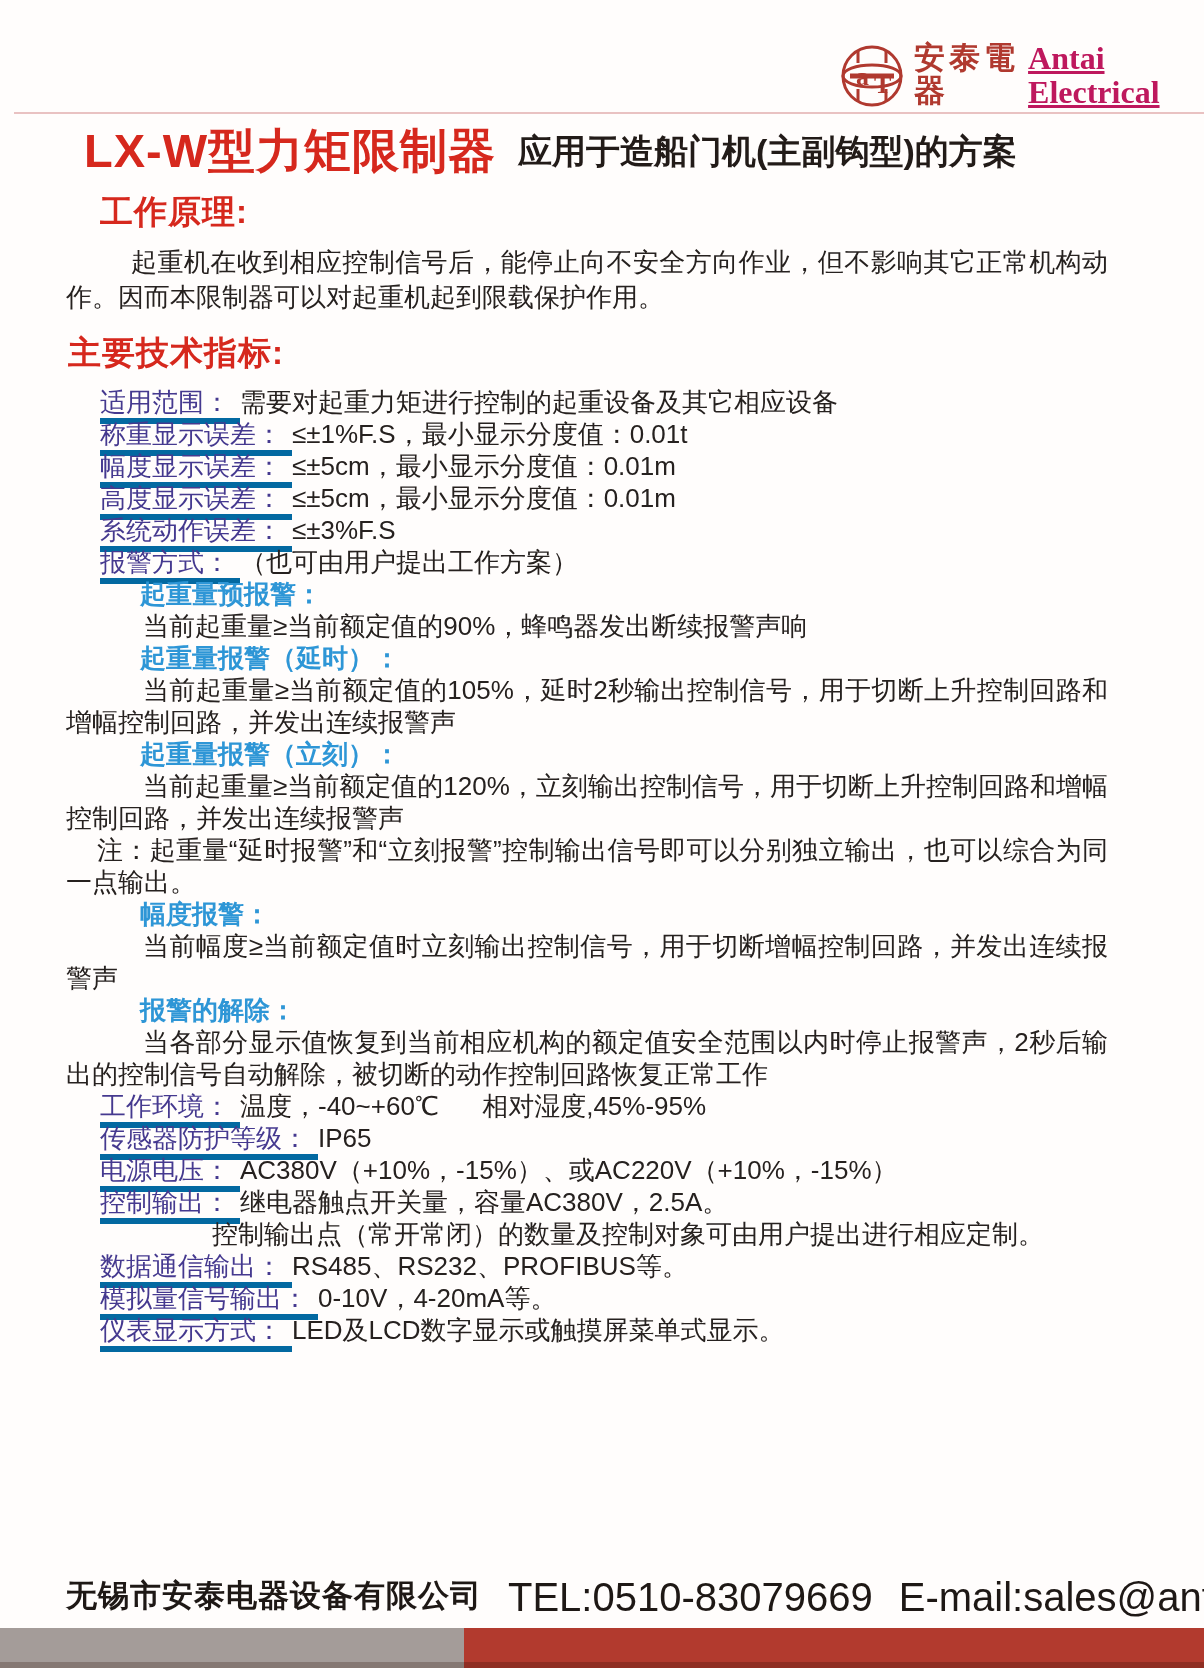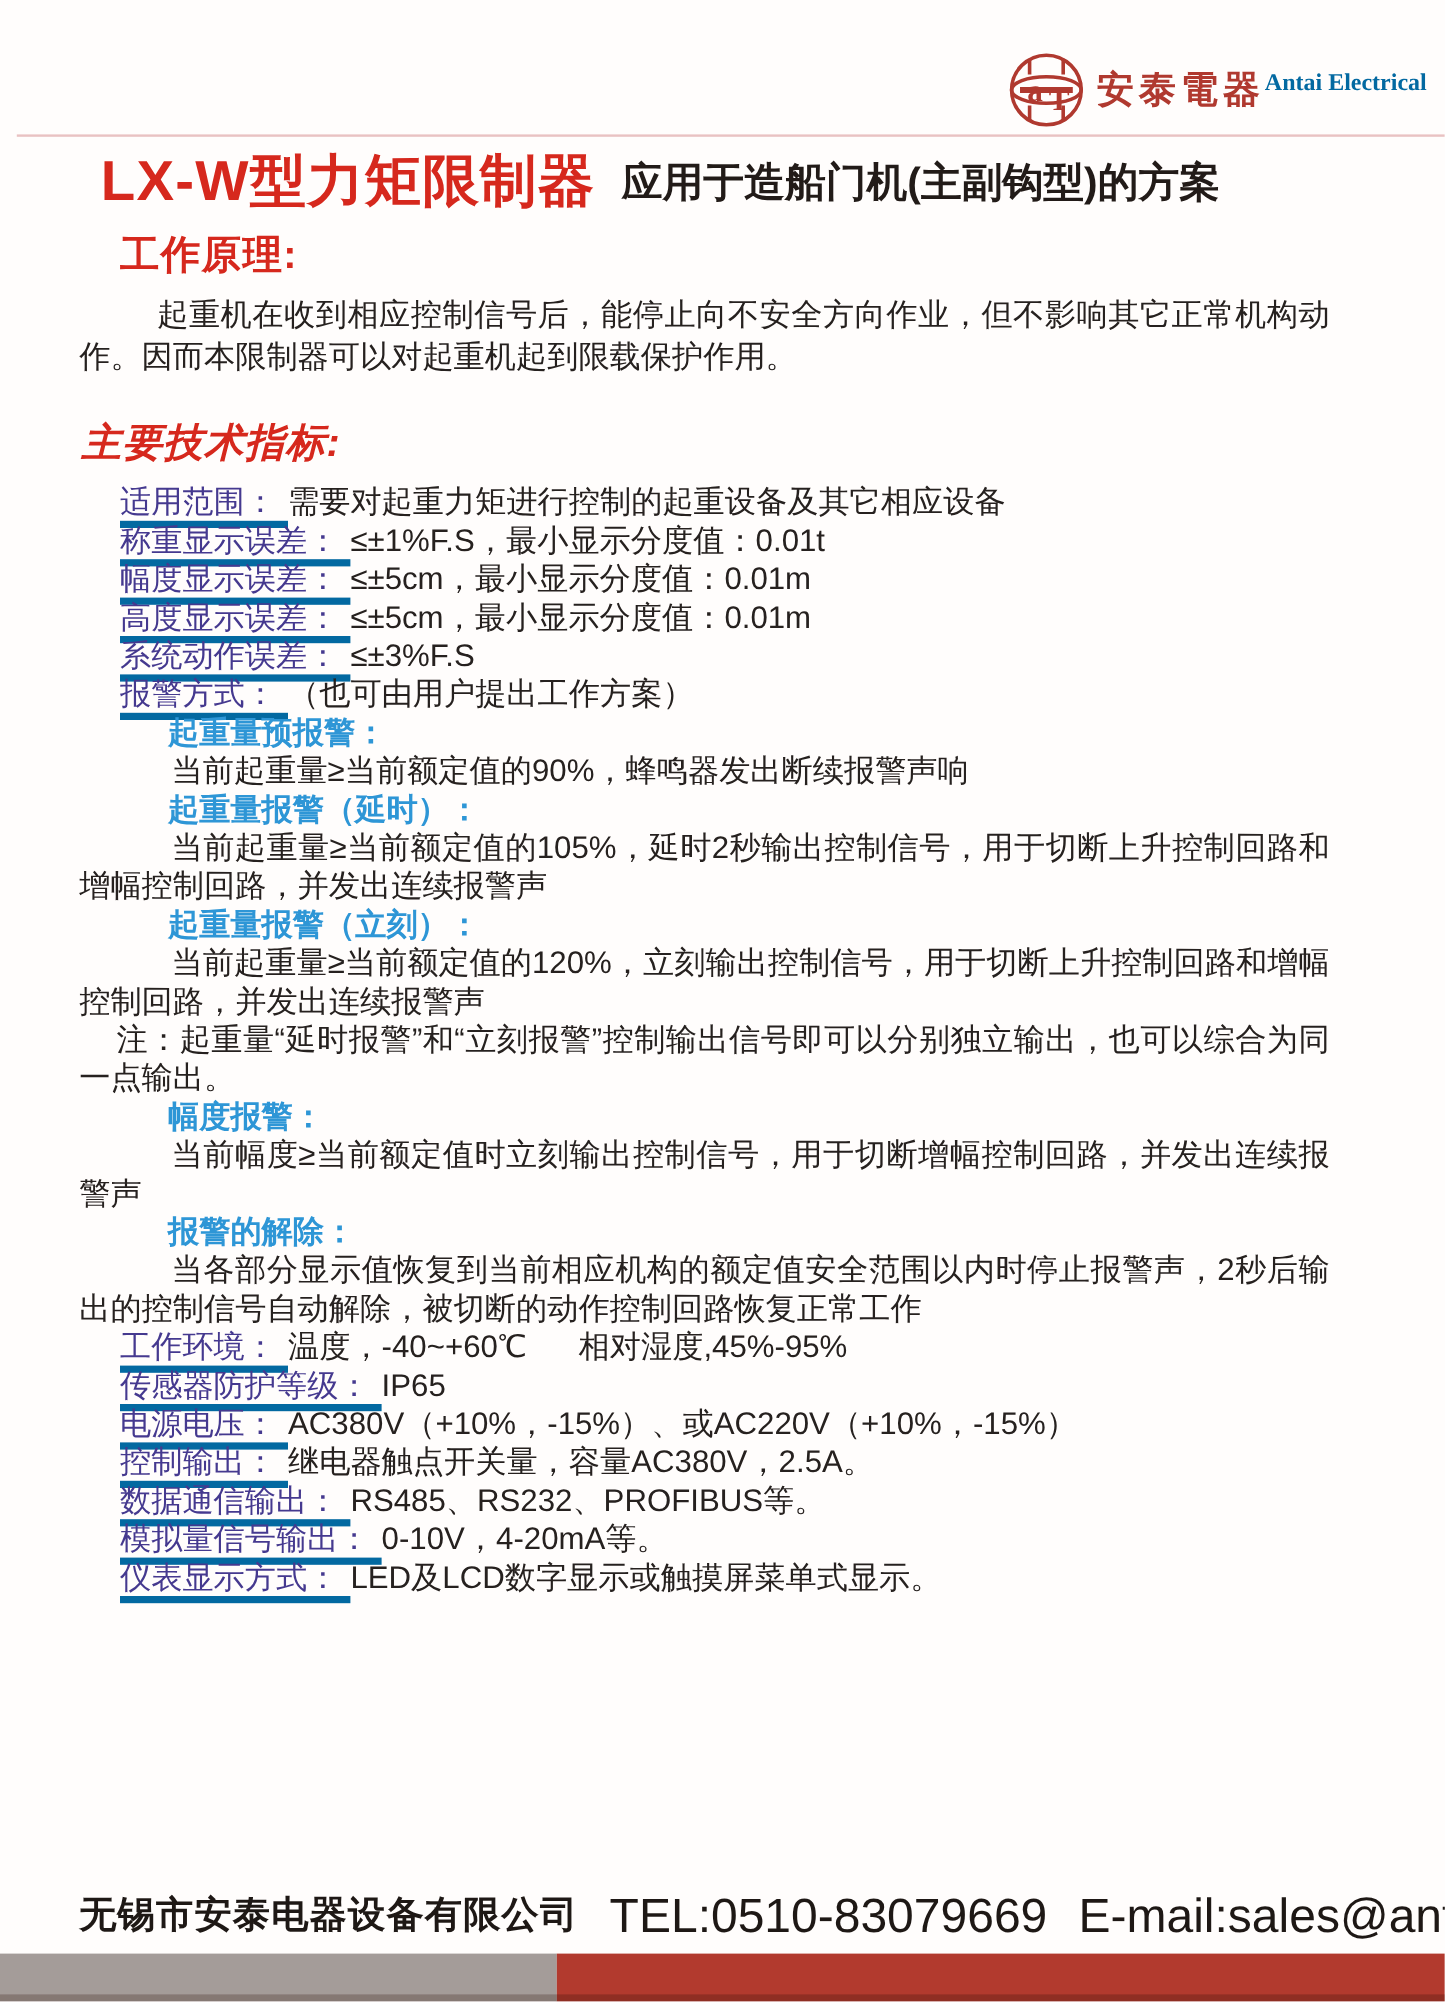--- a/index.html
+++ b/index.html
@@ -17,42 +17,42 @@
     display:flex;align-items:center;gap:6px;
   }
   .logo-emblem{width:72px;height:66px;flex:0 0 auto;}
   .logo-text{display:flex;flex-direction:row;line-height:1.05;}
   .brand-cn{
     font-family:"Liberation Serif",serif;
     font-weight:bold;font-size:31px;letter-spacing:4px;color:#b0392f;
   }
   .brand-en{
     font-family:"Liberation Serif",serif;
-    font-weight:bold;font-size:20px;color:#0369a1;
+    font-weight:bold;font-size:32px;color:#be185d;text-decoration:underline;
   }
   .header-divider{
     position:absolute;top:112px;left:14px;right:0;
     height:2px;background:#e9c2c2;
   }
   
   .title-row{
     position:absolute;top:120px;left:84px;right:60px;
     display:flex;align-items:center;gap:22px;white-space:nowrap;
   }
   .product-name{font-size:47px;font-weight:bold;color:#d6281d;letter-spacing:1px;}
   .application-title{font-size:34px;font-weight:bold;color:#221b18;}
   
   .content{
     position:absolute;top:190px;left:66px;width:1042px;
   }
   .section-heading{
     font-size:33px;font-weight:bold;color:#d6281d;letter-spacing:1px;
   }
   .wp-heading{margin-left:34px;margin-bottom:10px;}
-  .specs-heading{margin-top:32px;margin-bottom:10px;margin-left:2px;font-style:italic;}
+  .specs-heading{margin-top:16px;margin-bottom:10px;margin-left:2px;}
   .para{
     margin:0;font-size:26px;line-height:35px;
     text-align:justify;text-indent:65px;color:#26211f;
   }
   
   .spec-list{font-size:26px;line-height:32px;}
   .spec-line{padding-left:34px;white-space:nowrap;}
   .spec-label{
     color:#45398f;border-bottom:6px solid #0369a1;
     padding-right:10px;padding-bottom:1px;
@@ -126,20 +126,21 @@
       <div class="alarm-body">当前起重量≥当前额定值的120%，立刻输出控制信号，用于切断上升控制回路和增幅控制回路，并发出连续报警声</div>
       <div class="note">注：起重量“延时报警”和“立刻报警”控制输出信号即可以分别独立输出，也可以综合为同一点输出。</div>
       <div class="alarm-subheading">幅度报警：</div>
       <div class="alarm-body">当前幅度≥当前额定值时立刻输出控制信号，用于切断增幅控制回路，并发出连续报警声</div>
       <div class="alarm-subheading">报警的解除：</div>
       <div class="alarm-body">当各部分显示值恢复到当前相应机构的额定值安全范围以内时停止报警声，2秒后输出的控制信号自动解除，被切断的动作控制回路恢复正常工作</div>
       <div class="spec-line"><span class="spec-label">工作环境：</span><span class="spec-value">温度，-40~+60℃      相对湿度,45%-95%</span></div>
       <div class="spec-line"><span class="spec-label">传感器防护等级：</span><span class="spec-value">IP65</span></div>
       <div class="spec-line"><span class="spec-label">电源电压：</span><span class="spec-value">AC380V（+10%，-15%）、或AC220V（+10%，-15%）</span></div>
       <div class="spec-line"><span class="spec-label">控制输出：</span><span class="spec-value">继电器触点开关量，容量AC380V，2.5A。</span></div>
+      <div class="spec-continuation">控制输出点（常开常闭）的数量及控制对象可由用户提出进行相应定制。</div>
       <div class="spec-line"><span class="spec-label">数据通信输出：</span><span class="spec-value">RS485、RS232、PROFIBUS等。</span></div>
       <div class="spec-line"><span class="spec-label">模拟量信号输出：</span><span class="spec-value">0-10V，4-20mA等。</span></div>
       <div class="spec-line"><span class="spec-label">仪表显示方式：</span><span class="spec-value">LED及LCD数字显示或触摸屏菜单式显示。</span></div>
     </div>
 </div>
 
 <div class="footer">
   <span class="company-name">无锡市安泰电器设备有限公司</span>
   <span class="contact">TEL:0510-83079669</span>
   <span class="contact">E-mail:sales@antaidq.com</span>

